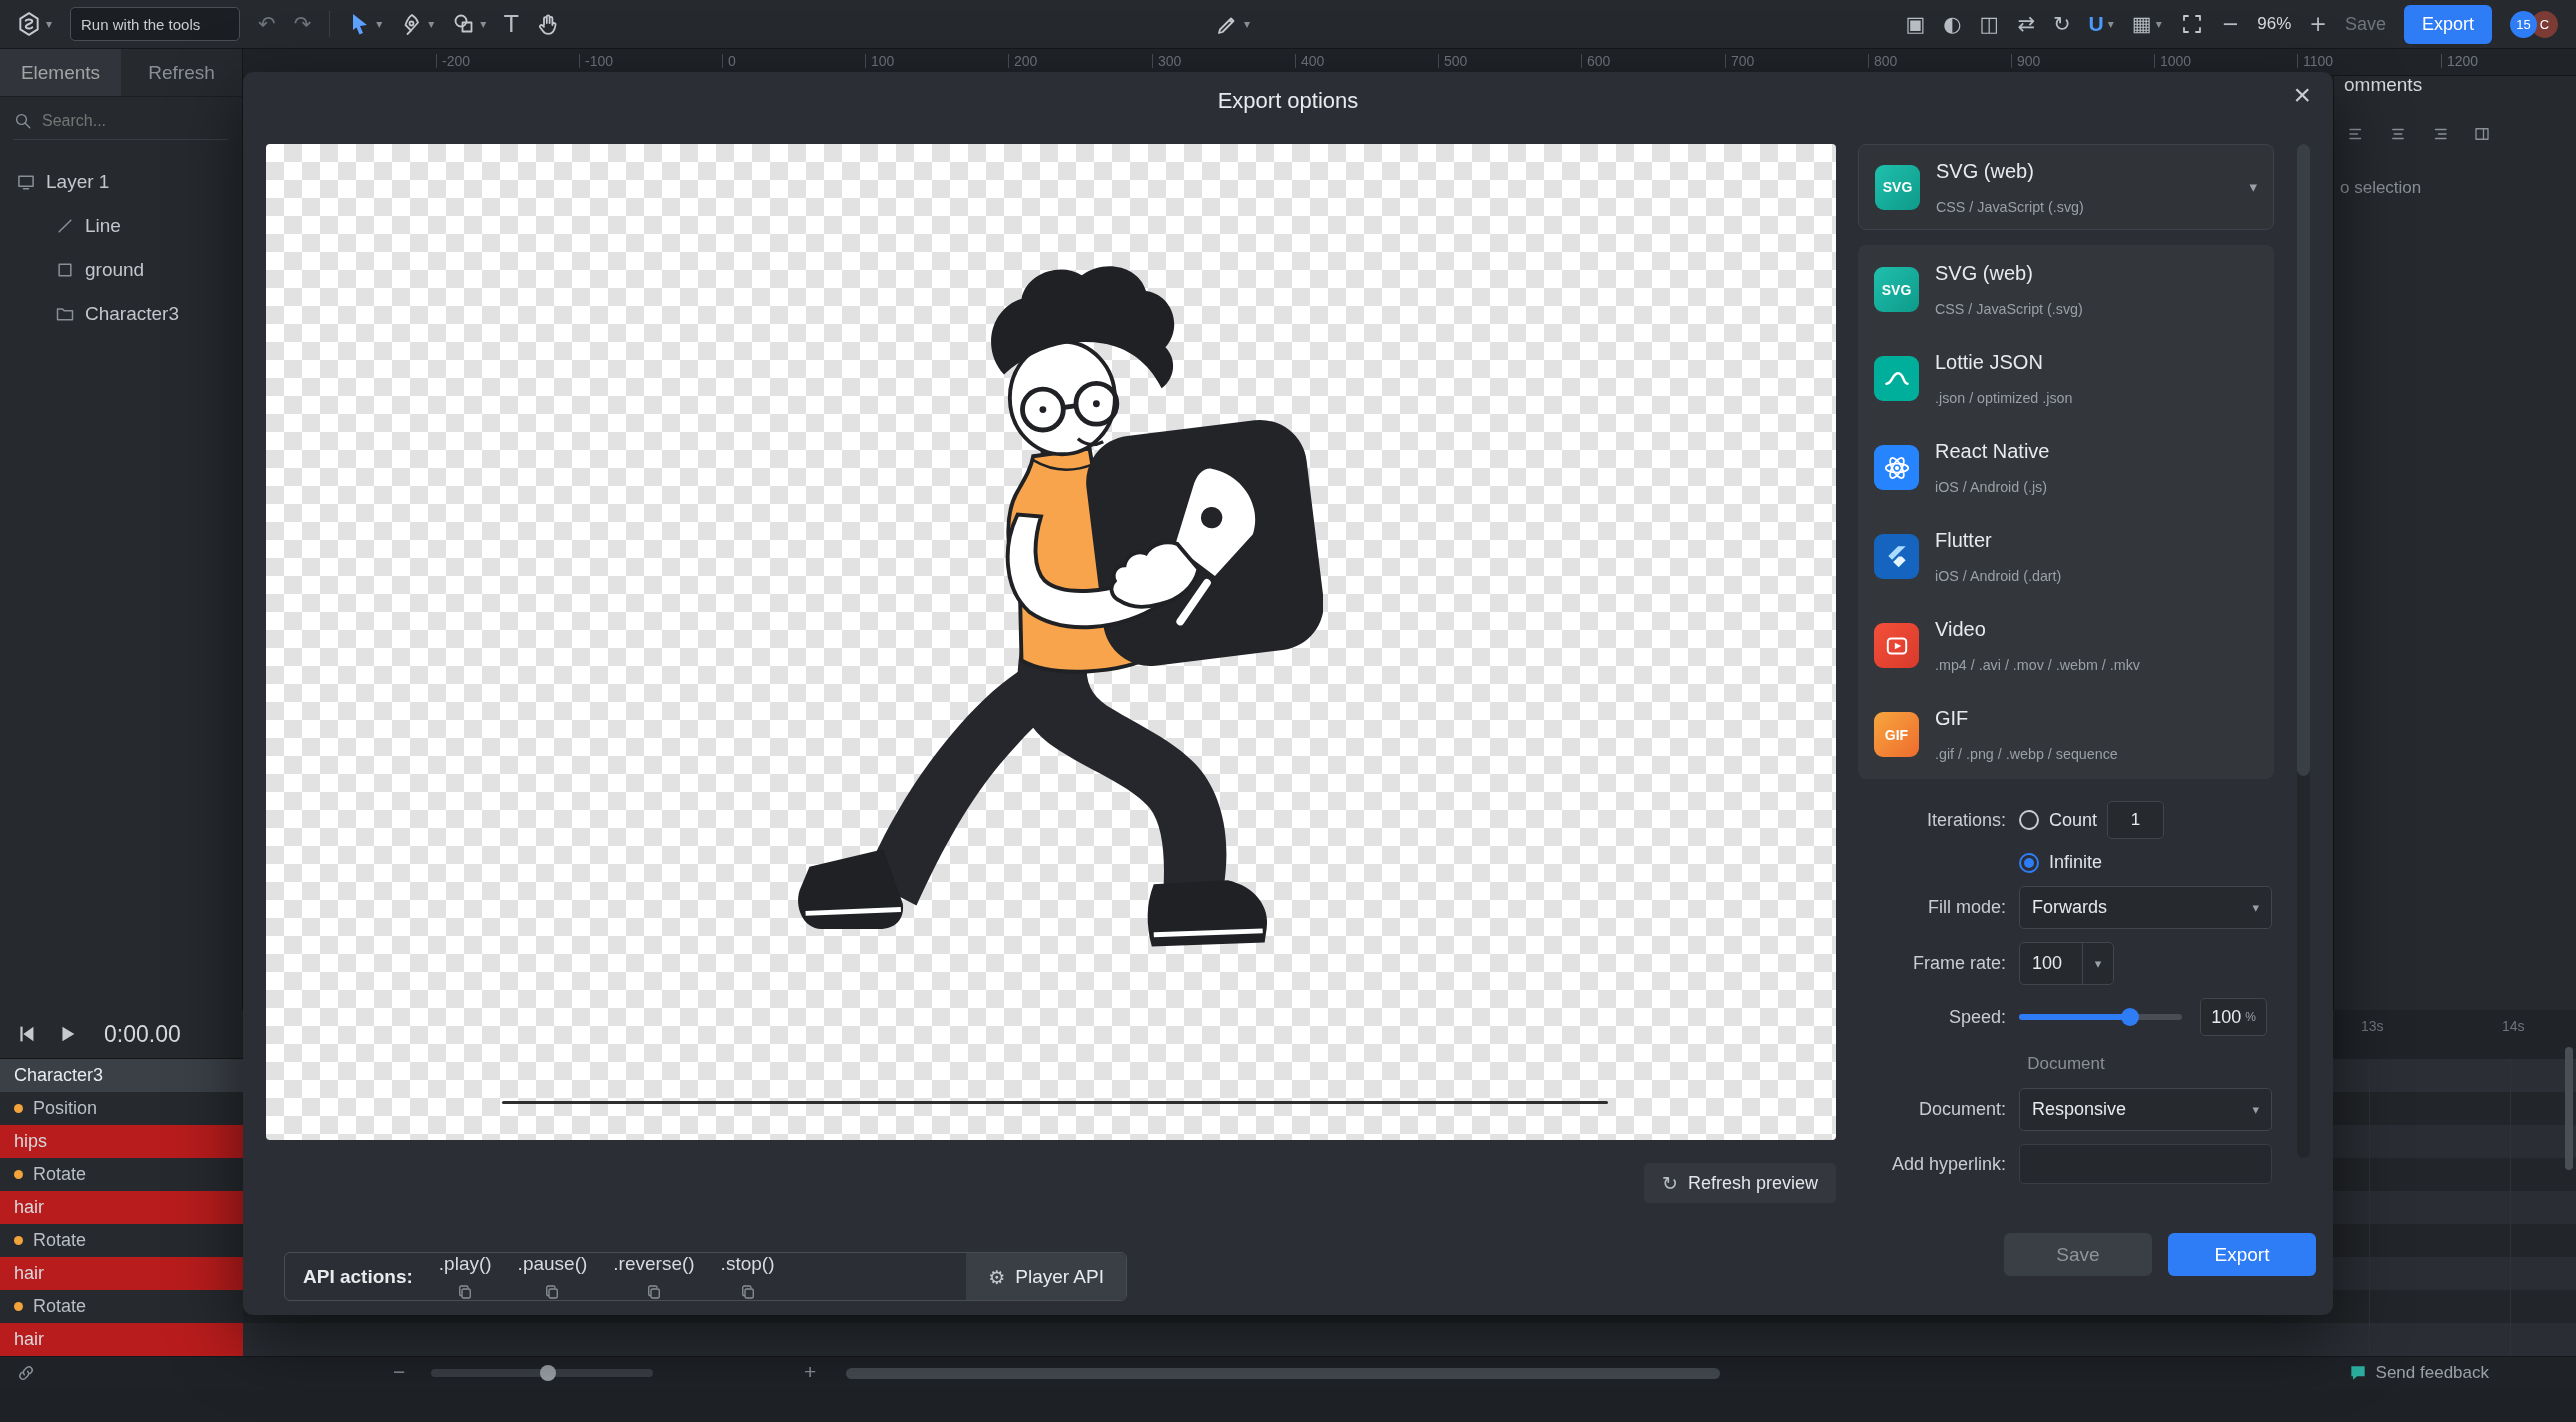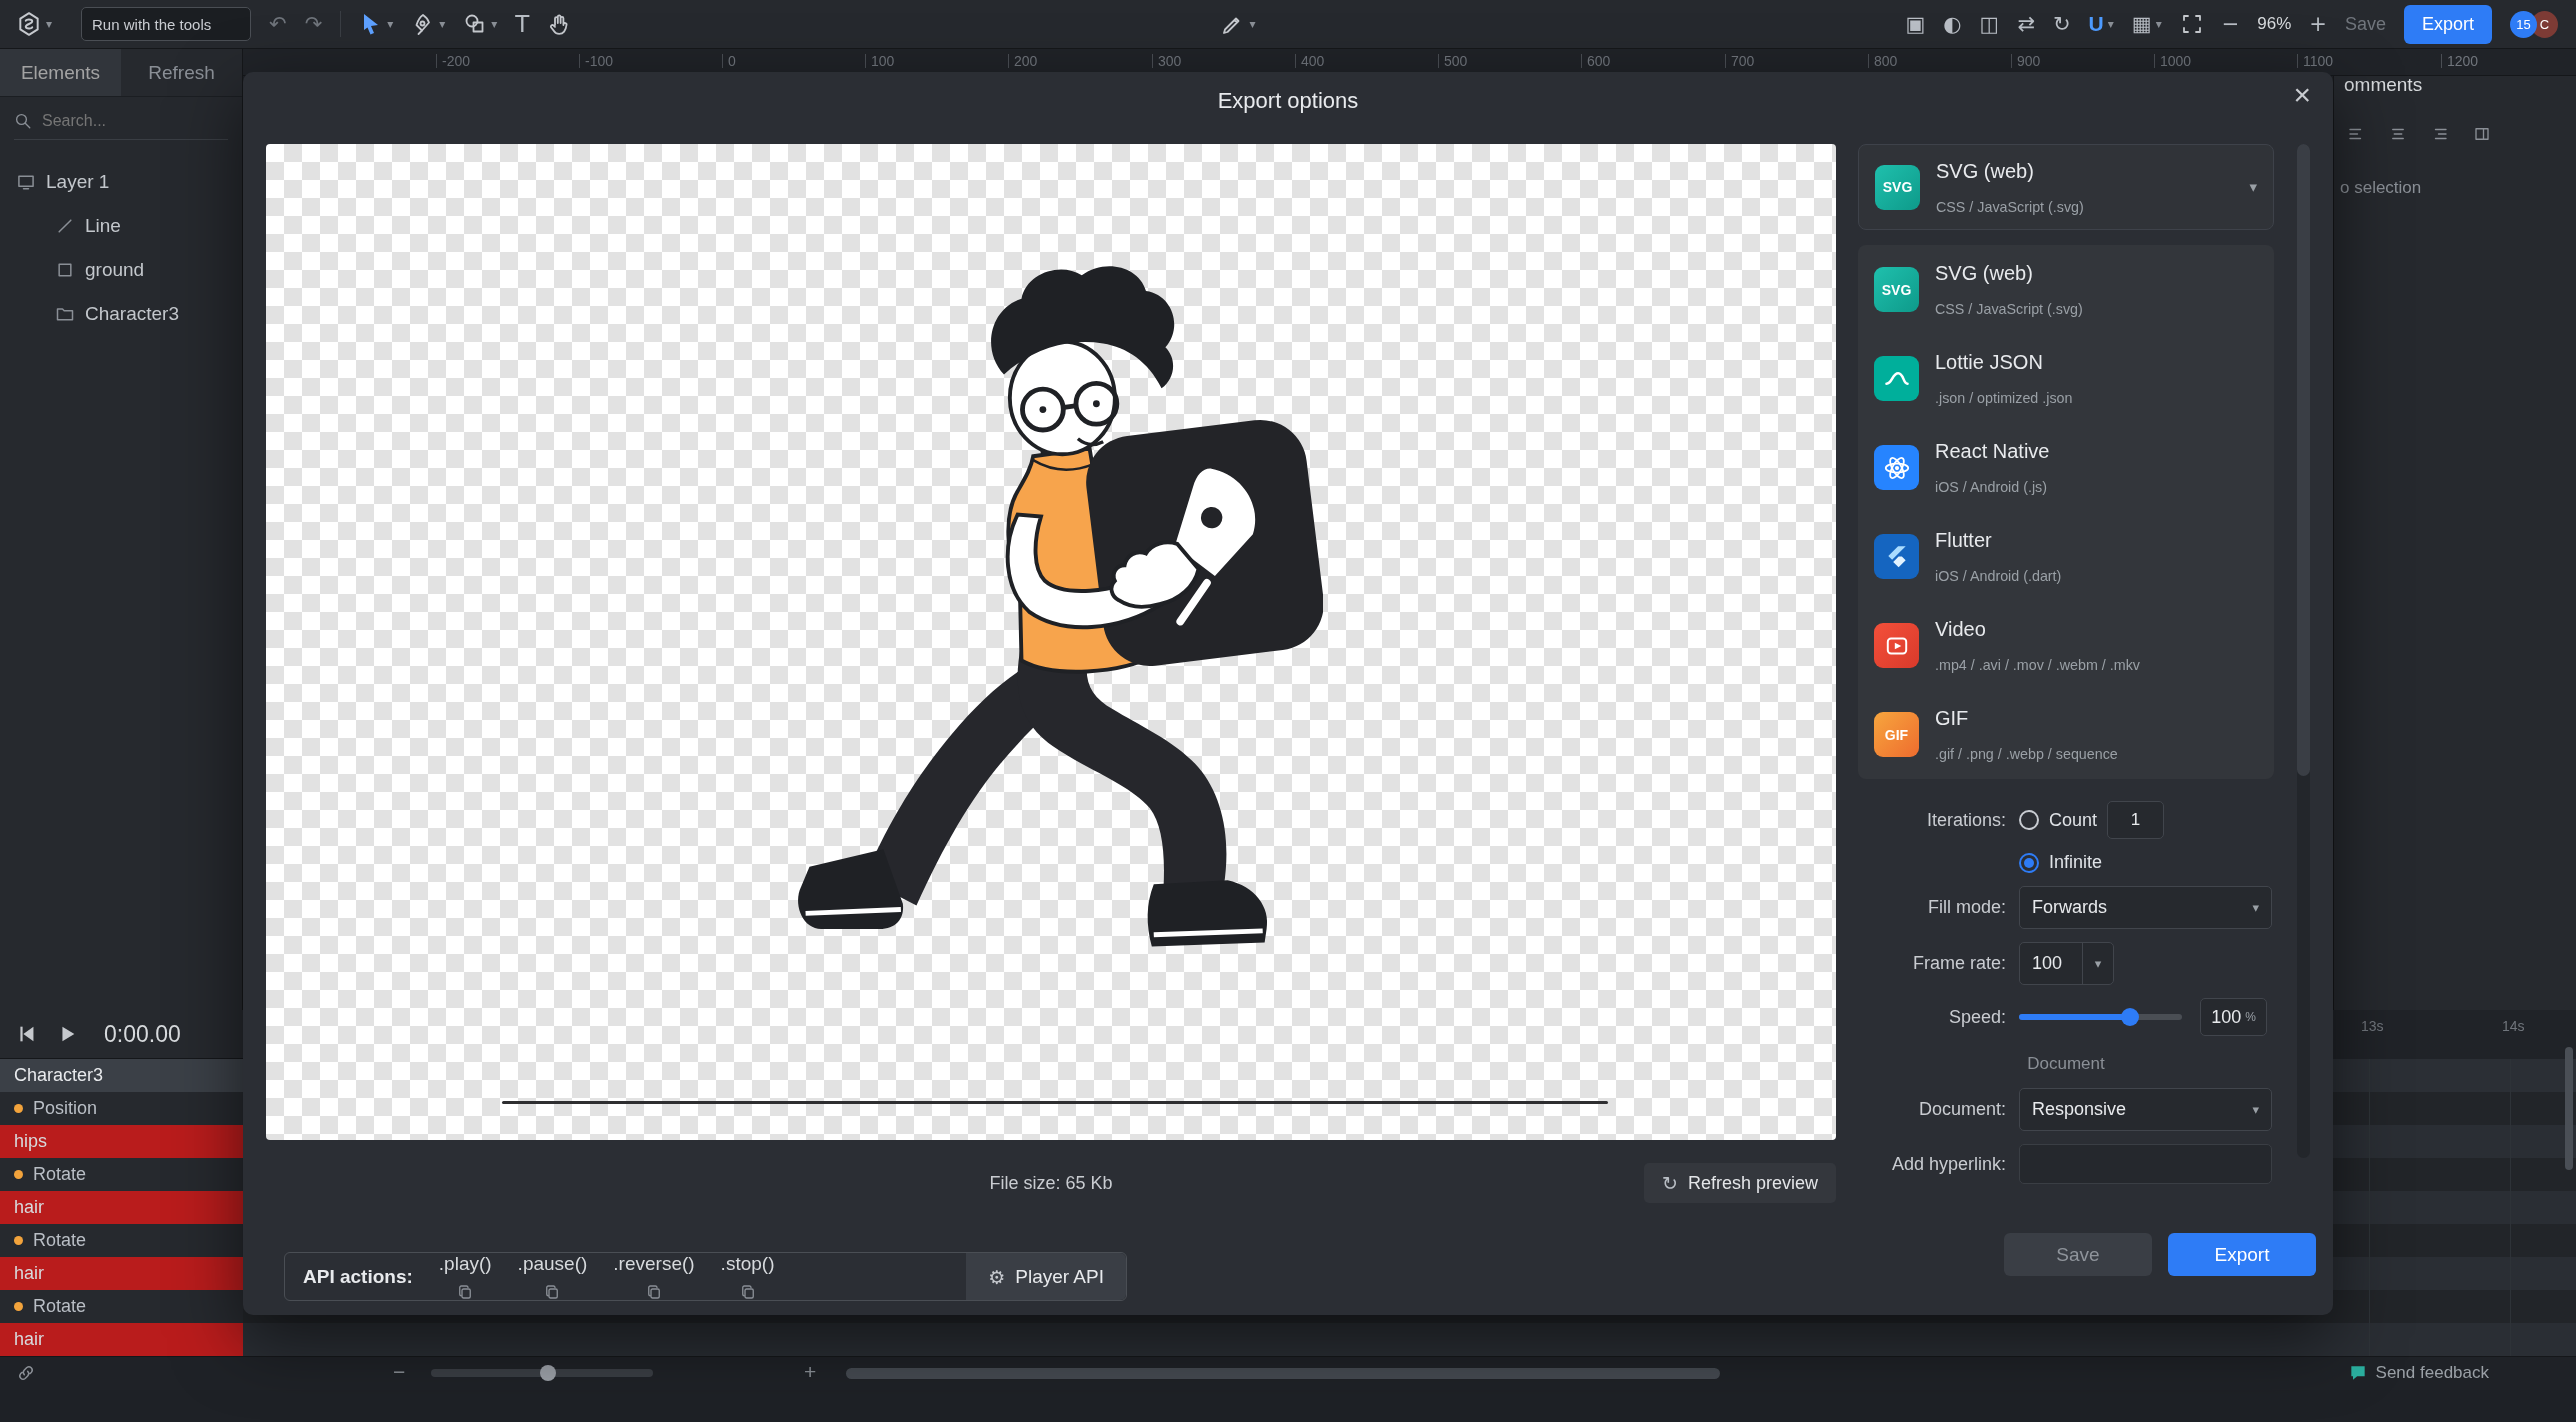--- a/index.html
+++ b/index.html
@@ -6,21 +6,21 @@
   #app{position:relative;width:2576px;height:1422px;background:#1e2126;overflow:hidden;color:#c9ccd1;font-size:18px;}
   svg{display:block}
   
   .toolbar{position:absolute;left:0;top:0;width:100%;height:49px;background:#26292e;border-bottom:1px solid #15171a;display:flex;align-items:center;padding:0 16px;box-sizing:border-box;z-index:5;}
   .tb-left,.tb-right{display:flex;align-items:center;gap:18px;}
   .tb-center{margin:0 auto;display:flex;align-items:center;gap:4px;}
   .tool{display:flex;align-items:center;gap:4px;cursor:pointer;}
   .chev{font-size:12px;color:#8a8f96;line-height:1;}
   .tb-glyph{font-size:21px;color:#b9bec5;line-height:1;font-family:"DejaVu Sans",sans-serif;}
   .tb-glyph.dim{color:#6f747b;}
-  .run-input{width:148px;height:32px;background:#1b1e22;border:1px solid #4a4e54;border-radius:5px;color:#c9ccd1;font-size:15px;padding:0 10px;outline:none;margin-left:11px;}
+  .run-input{width:148px;height:32px;background:#1b1e22;border:1px solid #4a4e54;border-radius:5px;color:#c9ccd1;font-size:15px;padding:0 10px;outline:none;}
   .tb-sep{width:1px;height:26px;background:#3a3e44;}
   .u-tool{color:#4d9bff;font-weight:bold;font-size:21px;}
   .zoom-val{color:#d7dadd;font-size:17px;}
   .save-top{color:#70757c;font-size:18px;}
   .export-top{background:#2e7cf6;color:#fff;font-size:18px;border-radius:6px;padding:9px 18px;border:none;cursor:pointer;}
   .avatars{display:flex;align-items:center;}
   .av{width:27px;height:27px;border-radius:50%;display:flex;align-items:center;justify-content:center;font-size:13px;color:#fff;}
   .av1{background:#2e7cf6;z-index:1;}
   .av2{background:#7d3b35;margin-left:-8px;border:2px solid #26292e;}
   
@@ -513,21 +513,20 @@
           <path d="M496,338 L464,374" stroke="#ffffff" stroke-width="8" stroke-linecap="round"></path>
         </g>
 
         <path d="M306,268 C290,300 292,345 318,368 C352,392 410,388 454,360 L442,328 C404,350 352,352 334,336 C322,324 322,296 330,270 Z" fill="#ffffff" stroke="#1f2125" stroke-width="4"></path>
 
         <path d="M452,360 C472,356 488,342 492,324 L470,298 C458,294 444,298 438,308 C428,304 418,310 416,320 C408,320 402,328 406,336 C400,342 402,352 410,356 C422,364 438,364 452,360 Z" fill="#ffffff" stroke="#1f2125" stroke-width="4"></path>
       </svg>
       <div class="groundline"></div>
     </div>
 
-    <div class="filesize">File size: 65 Kb</div>
     <div class="refresh-btn">
       <span class="tb-glyph">↻</span>
       <span>Refresh preview</span>
     </div>
 
     <div class="api-box">
       <span class="api-label">API actions:</span>
       <span class="api-item">
         <span>.play()</span>
         <svg width="18" height="18" viewBox="0 0 24 24">

